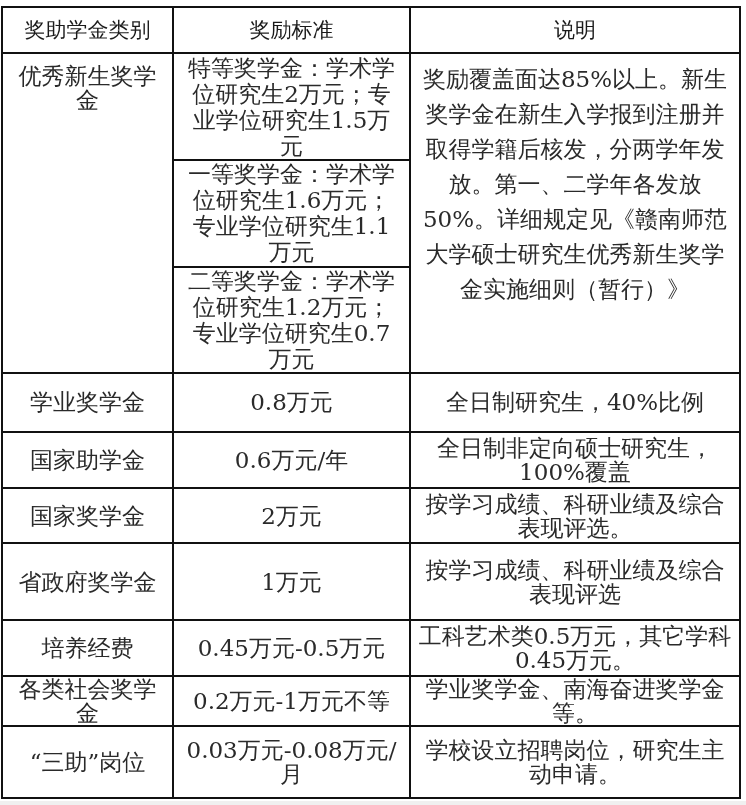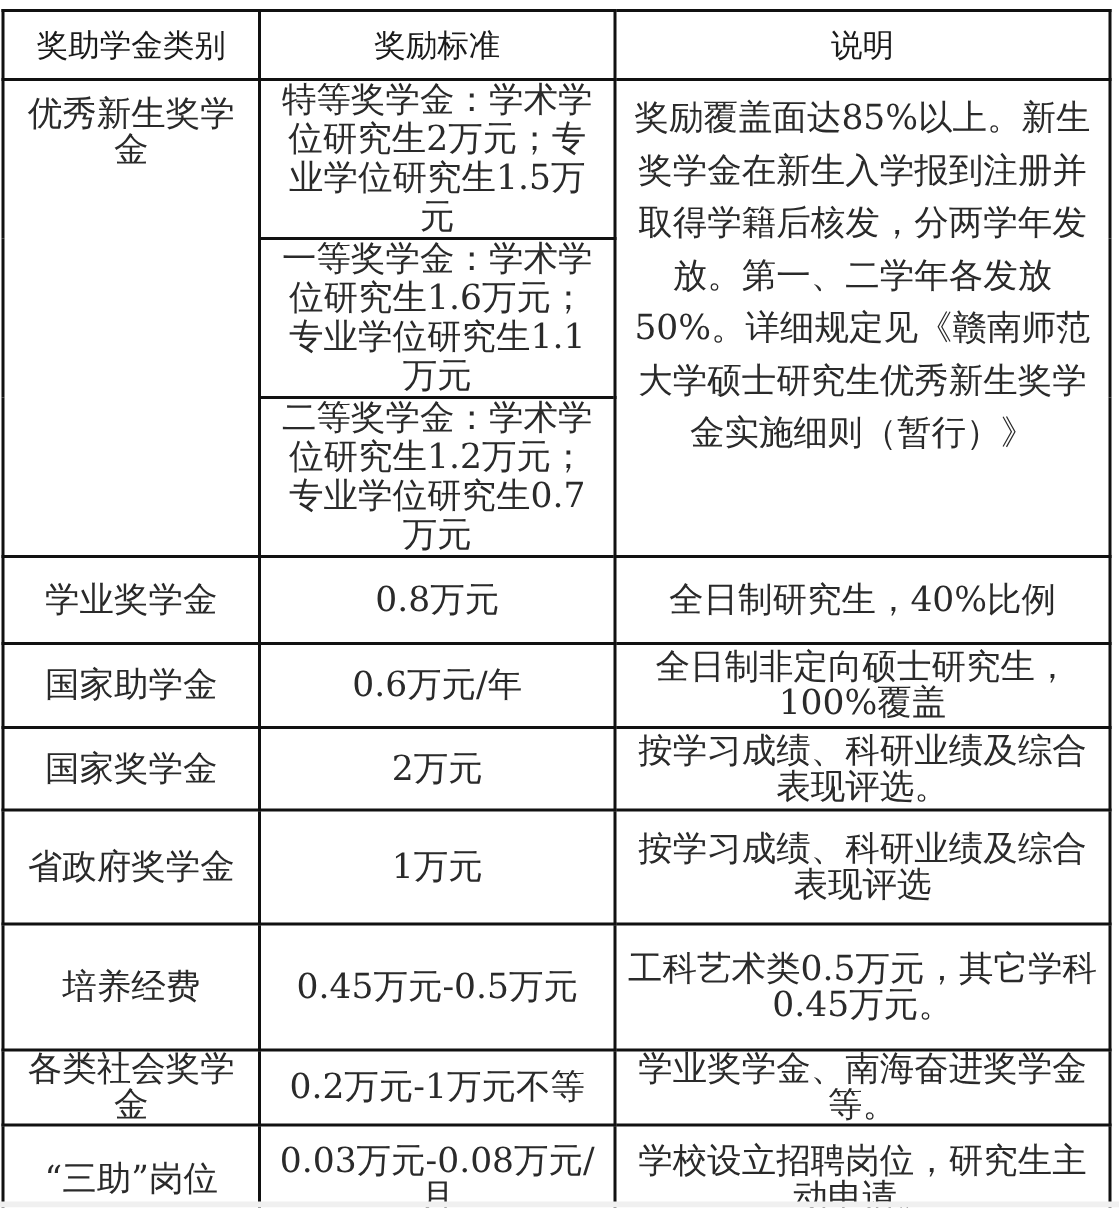--- a/index.html
+++ b/index.html
@@ -57,21 +57,21 @@
   <tr style="height:55px">
     <td>国家奖学金</td>
     <td>2万元</td>
     <td>按学习成绩、科研业绩及综合表现评选。</td>
   </tr>
   <tr style="height:76px">
     <td>省政府奖学金</td>
     <td>1万元</td>
     <td>按学习成绩、科研业绩及综合表现评选</td>
   </tr>
-  <tr style="height:84px">
+  <tr style="height:56px">
     <td>培养经费</td>
     <td>0.45万元-0.5万元</td>
     <td>工科艺术类0.5万元，其它学科0.45万元。</td>
   </tr>
   <tr style="height:46px">
     <td>各类社会奖学金</td>
     <td>0.2万元-1万元不等</td>
     <td>学业奖学金、南海奋进奖学金等。</td>
   </tr>
   <tr style="height:71px">

